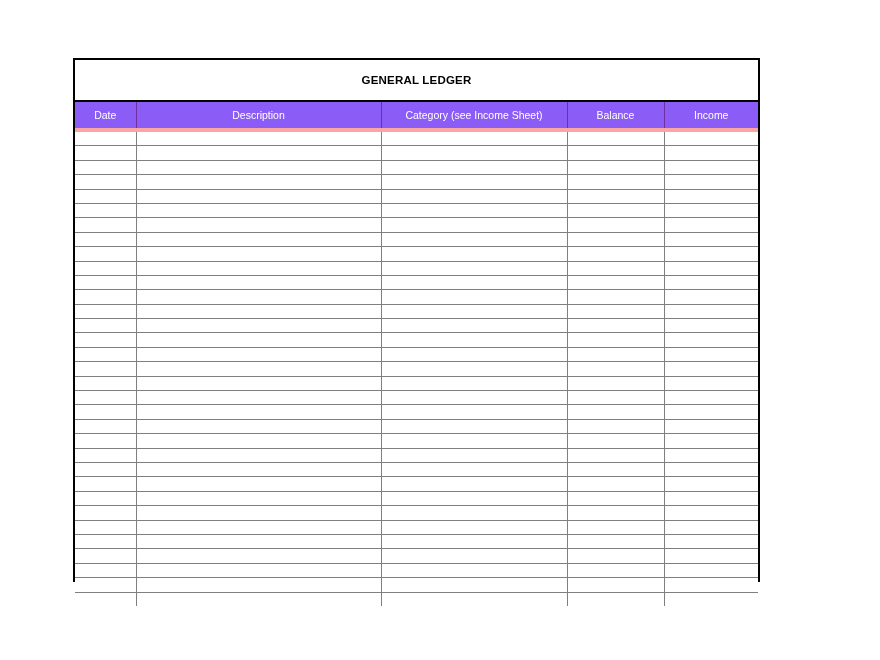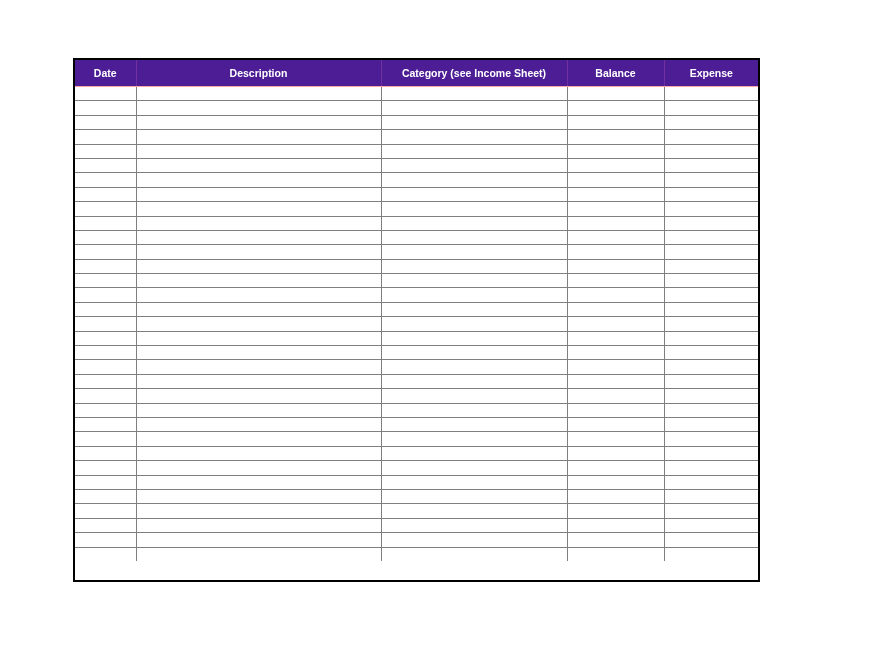--- a/index.html
+++ b/index.html
@@ -66,30 +66,30 @@
   }
 
   table.ledger-grid col.c-date     { width: 61px;  }
   table.ledger-grid col.c-desc     { width: 245px; }
   table.ledger-grid col.c-category { width: 186px; }
   table.ledger-grid col.c-income   { width: 97px;  }
   table.ledger-grid col.c-expense  { width: 94px;  }
 
   
   table.ledger-grid thead th {
-    background: #4c1d95;
+    background: #8b5cf6;
     color: #ffffff;
     font-size: 10.5px;
-    font-weight: bold;
+    font-weight: normal;
     height: 26px;
     padding: 0 3px;
     text-align: center;
     vertical-align: middle;
     border-right: 1px solid #7030A0;
-    border-bottom: 1px solid #fca5a5;
+    border-bottom: 4px solid #fca5a5;
     white-space: nowrap;
     overflow: hidden;
   }
 
   table.ledger-grid thead th:last-child {
     border-right: none;
   }
 
   
   table.ledger-grid tbody td {
@@ -111,37 +111,40 @@
     border-bottom: none;
   }
 </style>
 </head>
 <body>
 
 <div id="page">
 
   <div id="ledger">
 
+    <div class="title-band">
+      <span class="title-text">GENERAL LEDGER</span>
+    </div>
 
     <table class="ledger-grid">
       <colgroup>
         <col class="c-date">
         <col class="c-desc">
         <col class="c-category">
         <col class="c-income">
         <col class="c-expense">
       </colgroup>
 
       <thead>
         <tr>
           <th>Date</th>
           <th>Description</th>
           <th>Category (see Income Sheet)</th>
           <th>Balance</th>
-          <th>Expense</th>
+          <th>Income</th>
         </tr>
       </thead>
 
       <tbody id="ledger-body">
 
       <tr>
             <td></td>
             <td></td>
             <td></td>
             <td></td>

